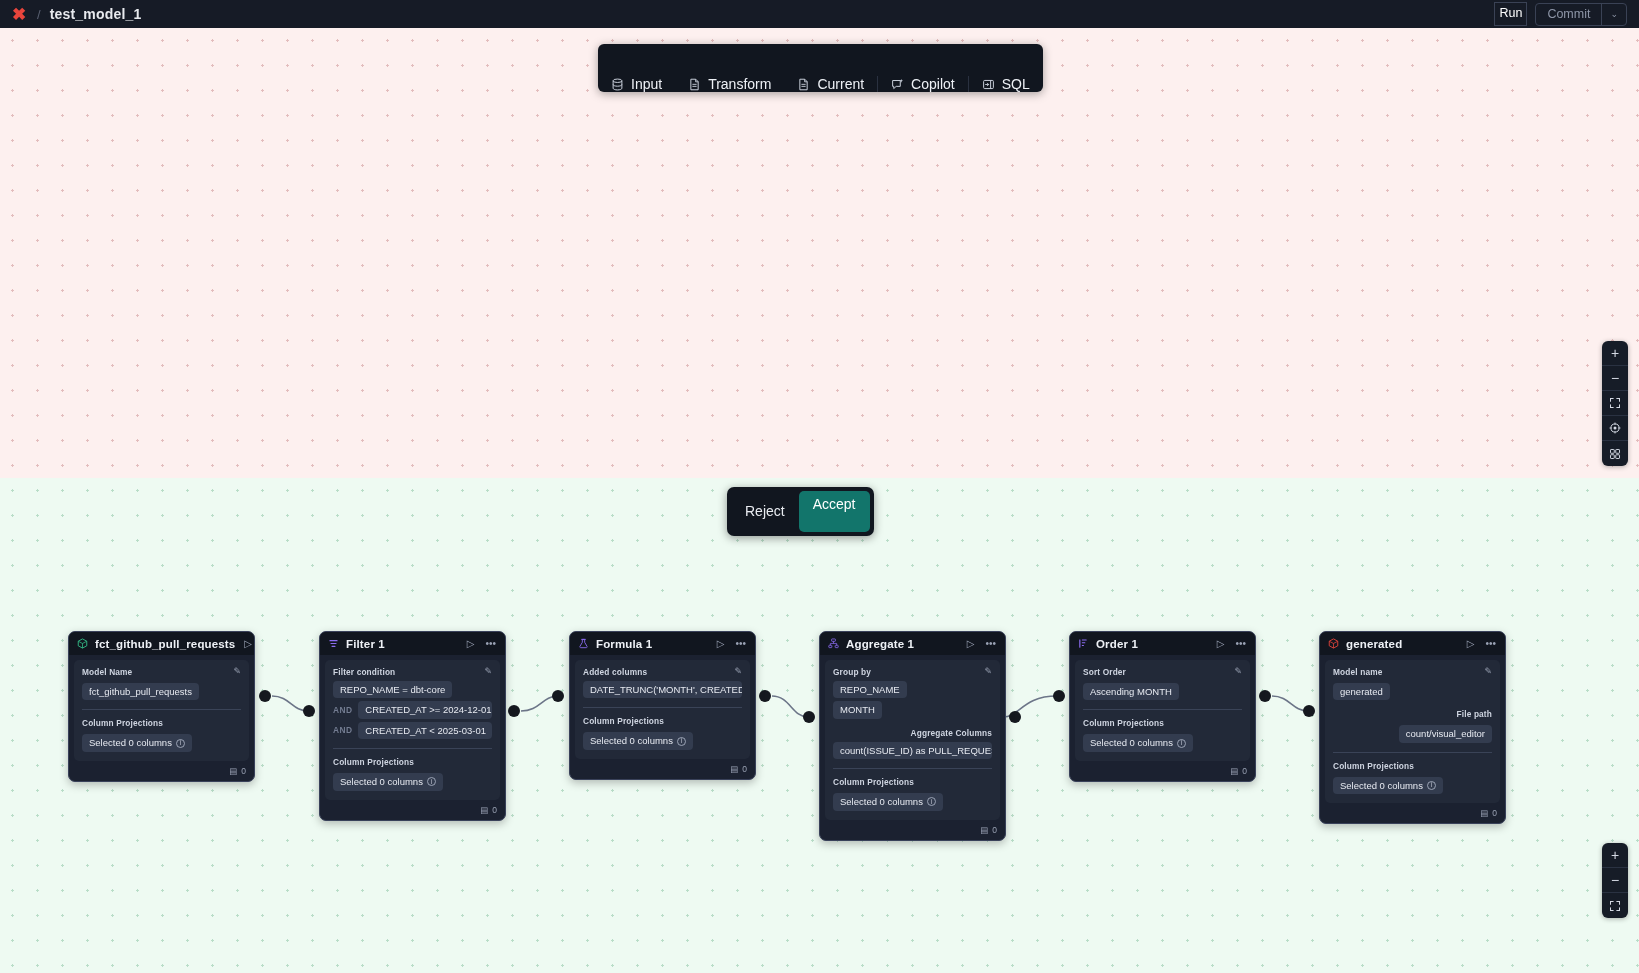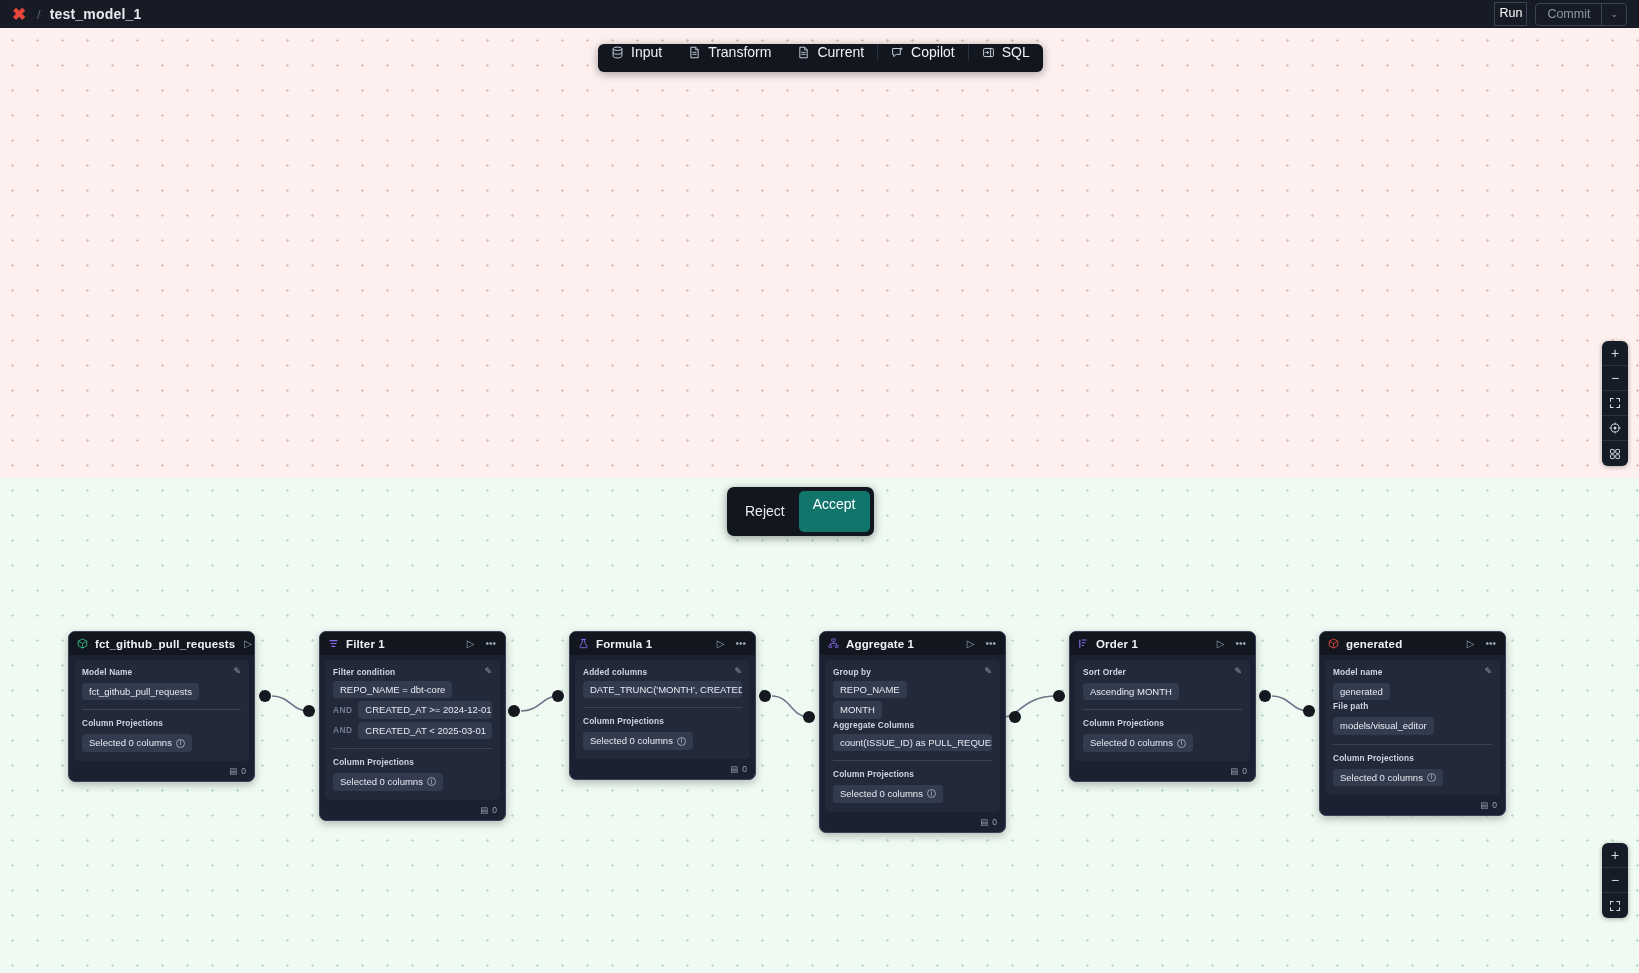--- a/index.html
+++ b/index.html
@@ -49,21 +49,21 @@
   .label-current { background: #3d2129; color: #f4b9bb; }
   .label-new     { background: #16342e; color: #86e8c0; }
 
   .dots { position: absolute; inset: 0; }
   .dots-red   { background-image: radial-gradient(#e3bdbd 1.1px, transparent 1.1px); background-size: 25px 25px; }
   .dots-green { background-image: radial-gradient(#b9ddc8 1.1px, transparent 1.1px); background-size: 25px 25px; }
 
   
   .toolbar {
     position: absolute; top: 44px; left: 598px;
-    height: 28px; display: flex; align-items: flex-start;
+    height: 48px; display: flex; align-items: flex-end;
     background: #11161f; border-radius: 6px;
     box-shadow: 0 2px 10px rgba(0,0,0,.35);
     z-index: 30;
   }
   .tb-item {
     display: flex; align-items: center; gap: 7px;
     padding: 0 13px; color: #eef1f6; font-size: 14px;
   }
   .tb-item.sep { border-left: 1px solid #2a3140; }
   .tb-icon { display: flex; align-items: center; color: #cdd3de; }
@@ -107,21 +107,21 @@
   .node-head {
     display: flex; align-items: center; gap: 7px;
     height: 23px; padding: 0 7px 0 8px;
     background: #11161f;
   }
   .node-head .nh-icon { display: flex; align-items: center; }
   .node-title { color: #eef1f6; font-size: 11.5px; font-weight: bold; letter-spacing: .15px; flex: 1; }
   .nh-btn { color: #9aa2b4; font-size: 10px; display: flex; align-items: center; padding: 0 2px; }
   .node-body { background: #222938; margin: 5px; border-radius: 5px; padding: 7px 8px 9px; }
   .field { position: relative; }
-  .field + .field { margin-top: 1px; }
+  .field + .field { margin-top: 9px; text-align: right; }
   .field-label { color: #cfd5e1; font-size: 8.3px; font-weight: bold; letter-spacing: .15px; margin-bottom: 4px; }
   .chip {
     display: inline-flex; align-items: center; gap: 4px;
     background: #333c4f; color: #e7eaf1;
     border-radius: 4px; font-size: 9.5px;
     padding: 3px 7px; line-height: 1.2;
     max-width: 100%;
     white-space: nowrap; overflow: hidden; text-overflow: ellipsis;
   }
   .chip.wide { display: flex; }
@@ -393,21 +393,21 @@
       <span class="nh-btn">•••</span>
     </div>
     <div class="node-body">
       <div class="field">
         <div class="field-label">Model name</div>
         <span class="chip">generated</span>
         <span class="pencil">✎</span>
       </div>
       <div class="field">
         <div class="field-label">File path</div>
-        <span class="chip">models/visual_editor</span>
+        <span class="chip">count/visual_editor</span>
       </div>
       <div class="field-divider"></div>
       <div class="field" style="margin-top:0">
         <div class="field-label">Column Projections</div>
         <span class="chip">
             <span>Selected 0 columns</span>
             <i class="info-i">i</i>
           </span>
       </div>
     </div>

